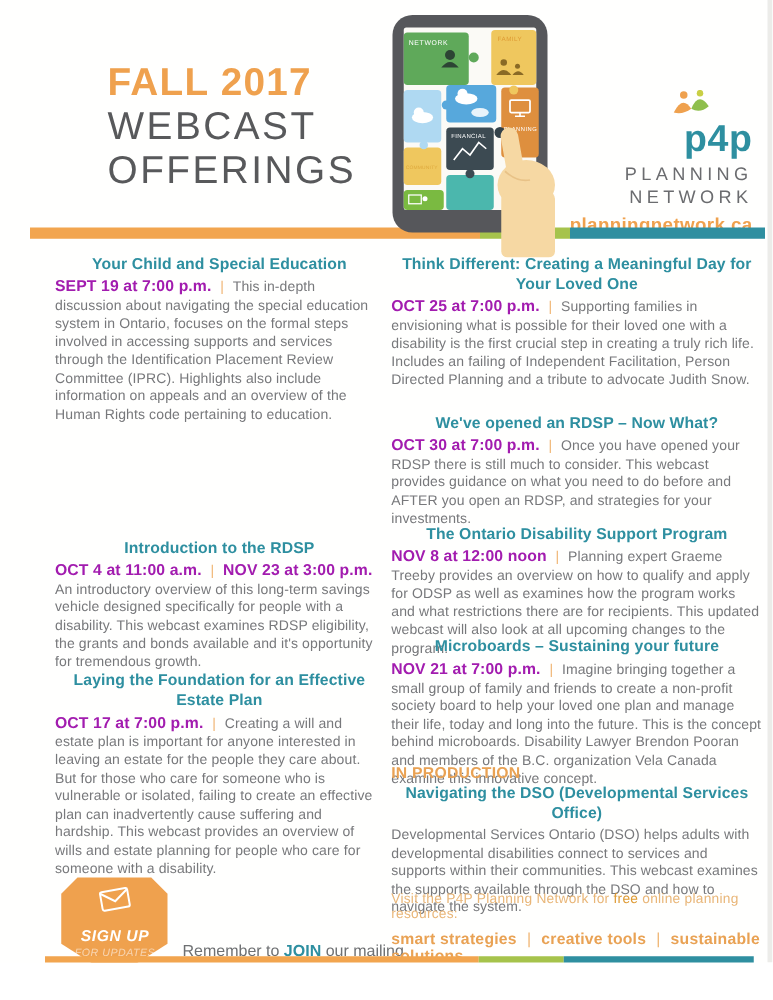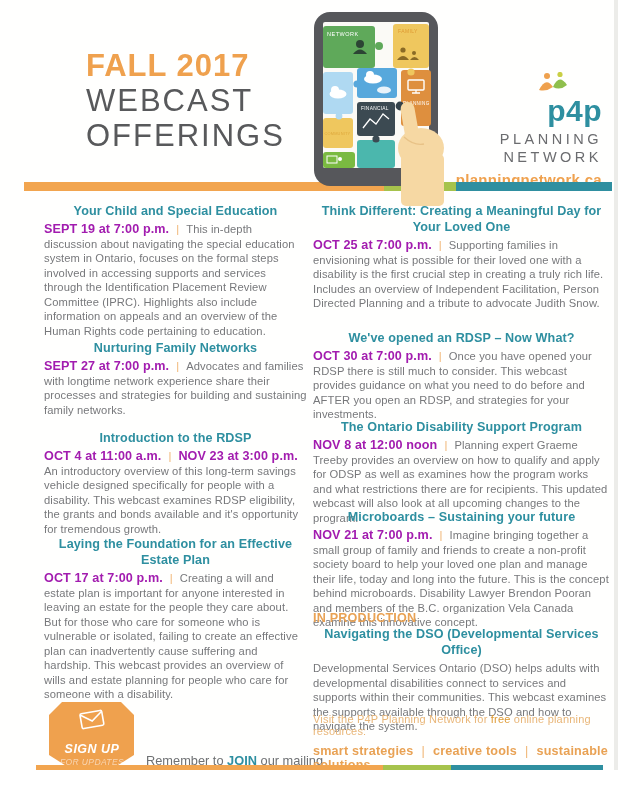--- a/index.html
+++ b/index.html
@@ -130,39 +130,35 @@
       <rect x="101" y="148" width="43" height="52" rx="5" fill="#F6D8A3"></rect>
       <path d="M104 131 q10 9 20 7" stroke="#E8C287" stroke-width="1.4" fill="none"></path>
     </g>
   </svg>
 
   <section class="sess col-l" style="top:203px">
     <h3>Your Child and Special Education</h3>
     <p class="e"><span class="d">SEPT 19 at 7:00 p.m.</span><span class="pipe"></span><span>This in-depth discussion about navigating the special education system in Ontario, focuses on the formal steps involved in accessing supports and services through the Identification Placement Review Committee (IPRC). Highlights also include information on appeals and an overview of the Human Rights code pertaining to education.</span></p>
   </section>
 
-  <section class="sess col-l" style="top:340px">
-    <h3>Nurturing Family Networks</h3>
-    <p class="e"><span class="d">SEPT 27 at 7:00 p.m.</span><span class="pipe"></span><span>Advocates and families with longtime network experience share their processes and strategies for building and sustaining family networks.</span></p>
-  </section>
 
   <section class="sess col-l" style="top:430px">
     <h3>Introduction to the RDSP</h3>
     <p class="e"><span class="d">OCT 4 at 11:00 a.m.</span><span class="pipe"></span><span class="d">NOV 23 at 3:00 p.m.</span></p>
     <p class="e">An introductory overview of this long-term savings vehicle designed specifically for people with a disability.  This webcast examines RDSP eligibility, the grants and bonds available and it's opportunity for tremendous growth.</p>
   </section>
 
   <section class="sess col-l" style="top:536px">
     <h3>Laying the Foundation for an Effective Estate Plan</h3>
     <p class="e"><span class="d">OCT 17 at 7:00 p.m.</span><span class="pipe"></span><span>Creating a will and estate plan is important for anyone interested in leaving an estate for the people they care about. But for those who care for someone who is vulnerable or isolated, failing to create an effective plan can inadvertently cause suffering and hardship. This webcast provides an overview of wills and estate planning for people who care for someone with a disability.</span></p>
   </section>
 
   <section class="sess col-r" style="top:203px">
     <h3>Think Different: Creating a Meaningful Day for Your Loved One</h3>
-    <p class="e"><span class="d">OCT 25 at 7:00 p.m.</span><span class="pipe"></span><span>Supporting families in envisioning what is possible for their loved one with a disability is the first crucial step in creating a truly rich life. Includes an overview of Independent Facilitation, Person Directed Planning and a tribute to advocate Judith Snow.</span></p>
+    <p class="e"><span class="d">OCT 25 at 7:00 p.m.</span><span class="pipe"></span><span>Supporting families in envisioning what is possible for their loved one with a disability is the first crucial step in creating a truly rich life. Includes an failing of Independent Facilitation, Person Directed Planning and a tribute to advocate Judith Snow.</span></p>
   </section>
 
   <section class="sess col-r" style="top:330px">
     <h3>We've opened an RDSP – Now What?</h3>
     <p class="e"><span class="d">OCT 30 at 7:00 p.m.</span><span class="pipe"></span><span>Once you have opened your RDSP there is still much to consider. This webcast provides guidance on what you need to do before and AFTER you open an RDSP, and strategies for your investments.</span></p>
   </section>
 
   <section class="sess col-r" style="top:419px">
     <h3>The Ontario Disability Support Program</h3>
     <p class="e"><span class="d">NOV 8 at 12:00 noon</span><span class="pipe"></span><span>Planning expert Graeme Treeby provides an overview on how to qualify and apply for ODSP as well as examines how the program works and what restrictions there are for recipients. This updated webcast will also look at all upcoming changes to the program.</span></p>

